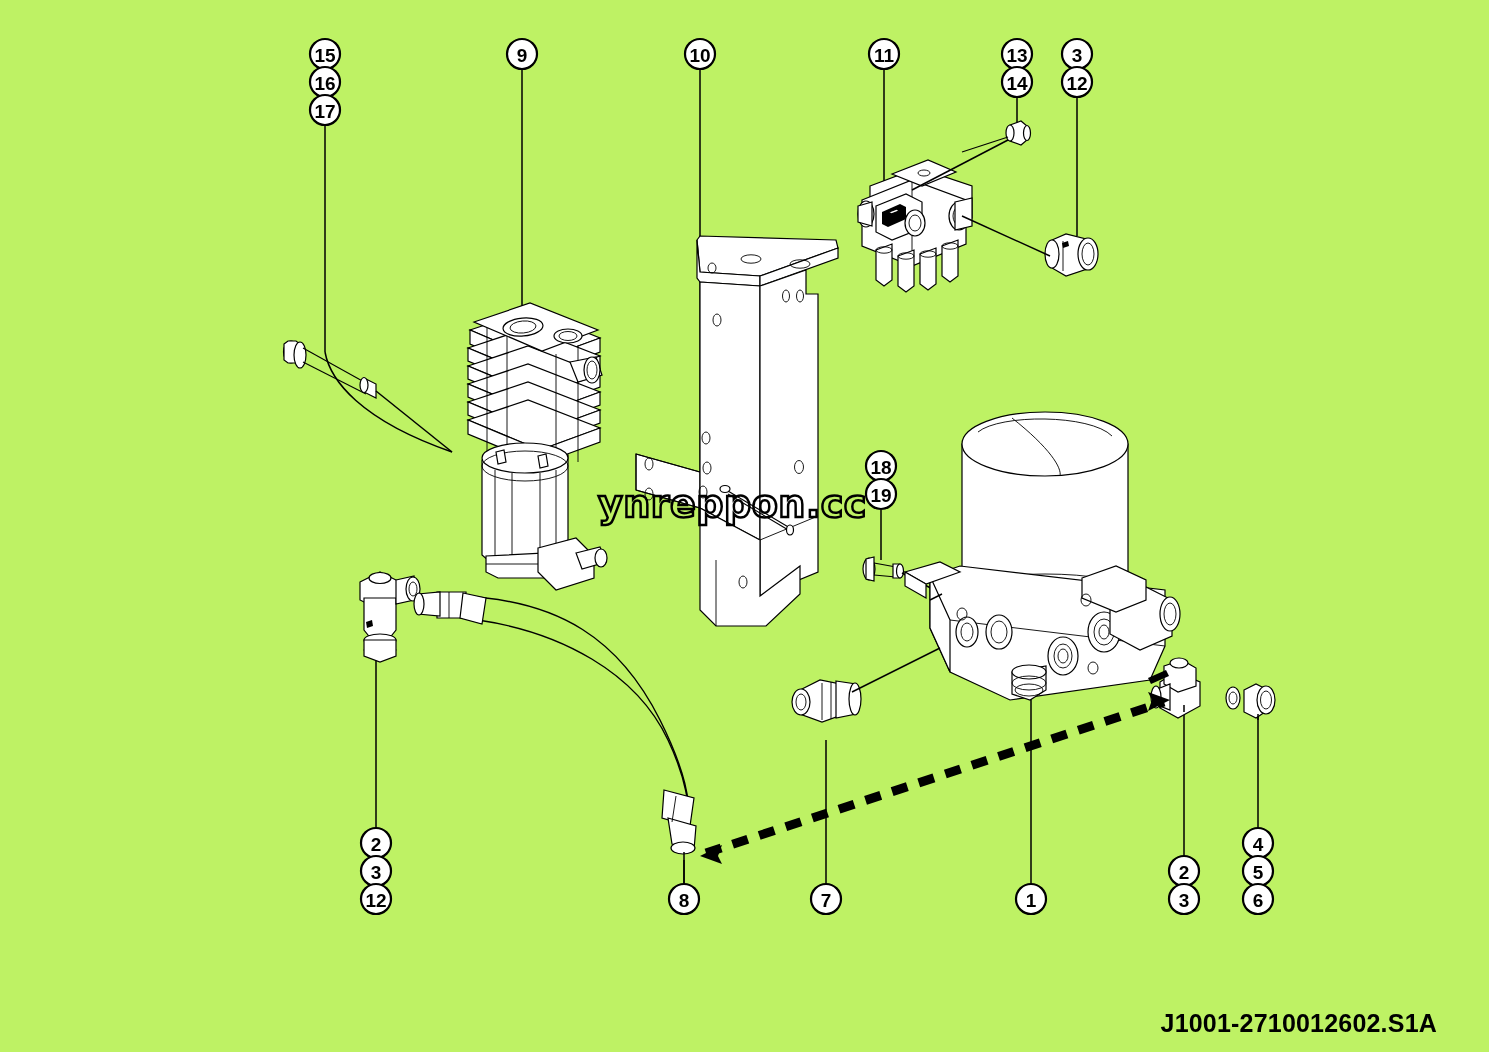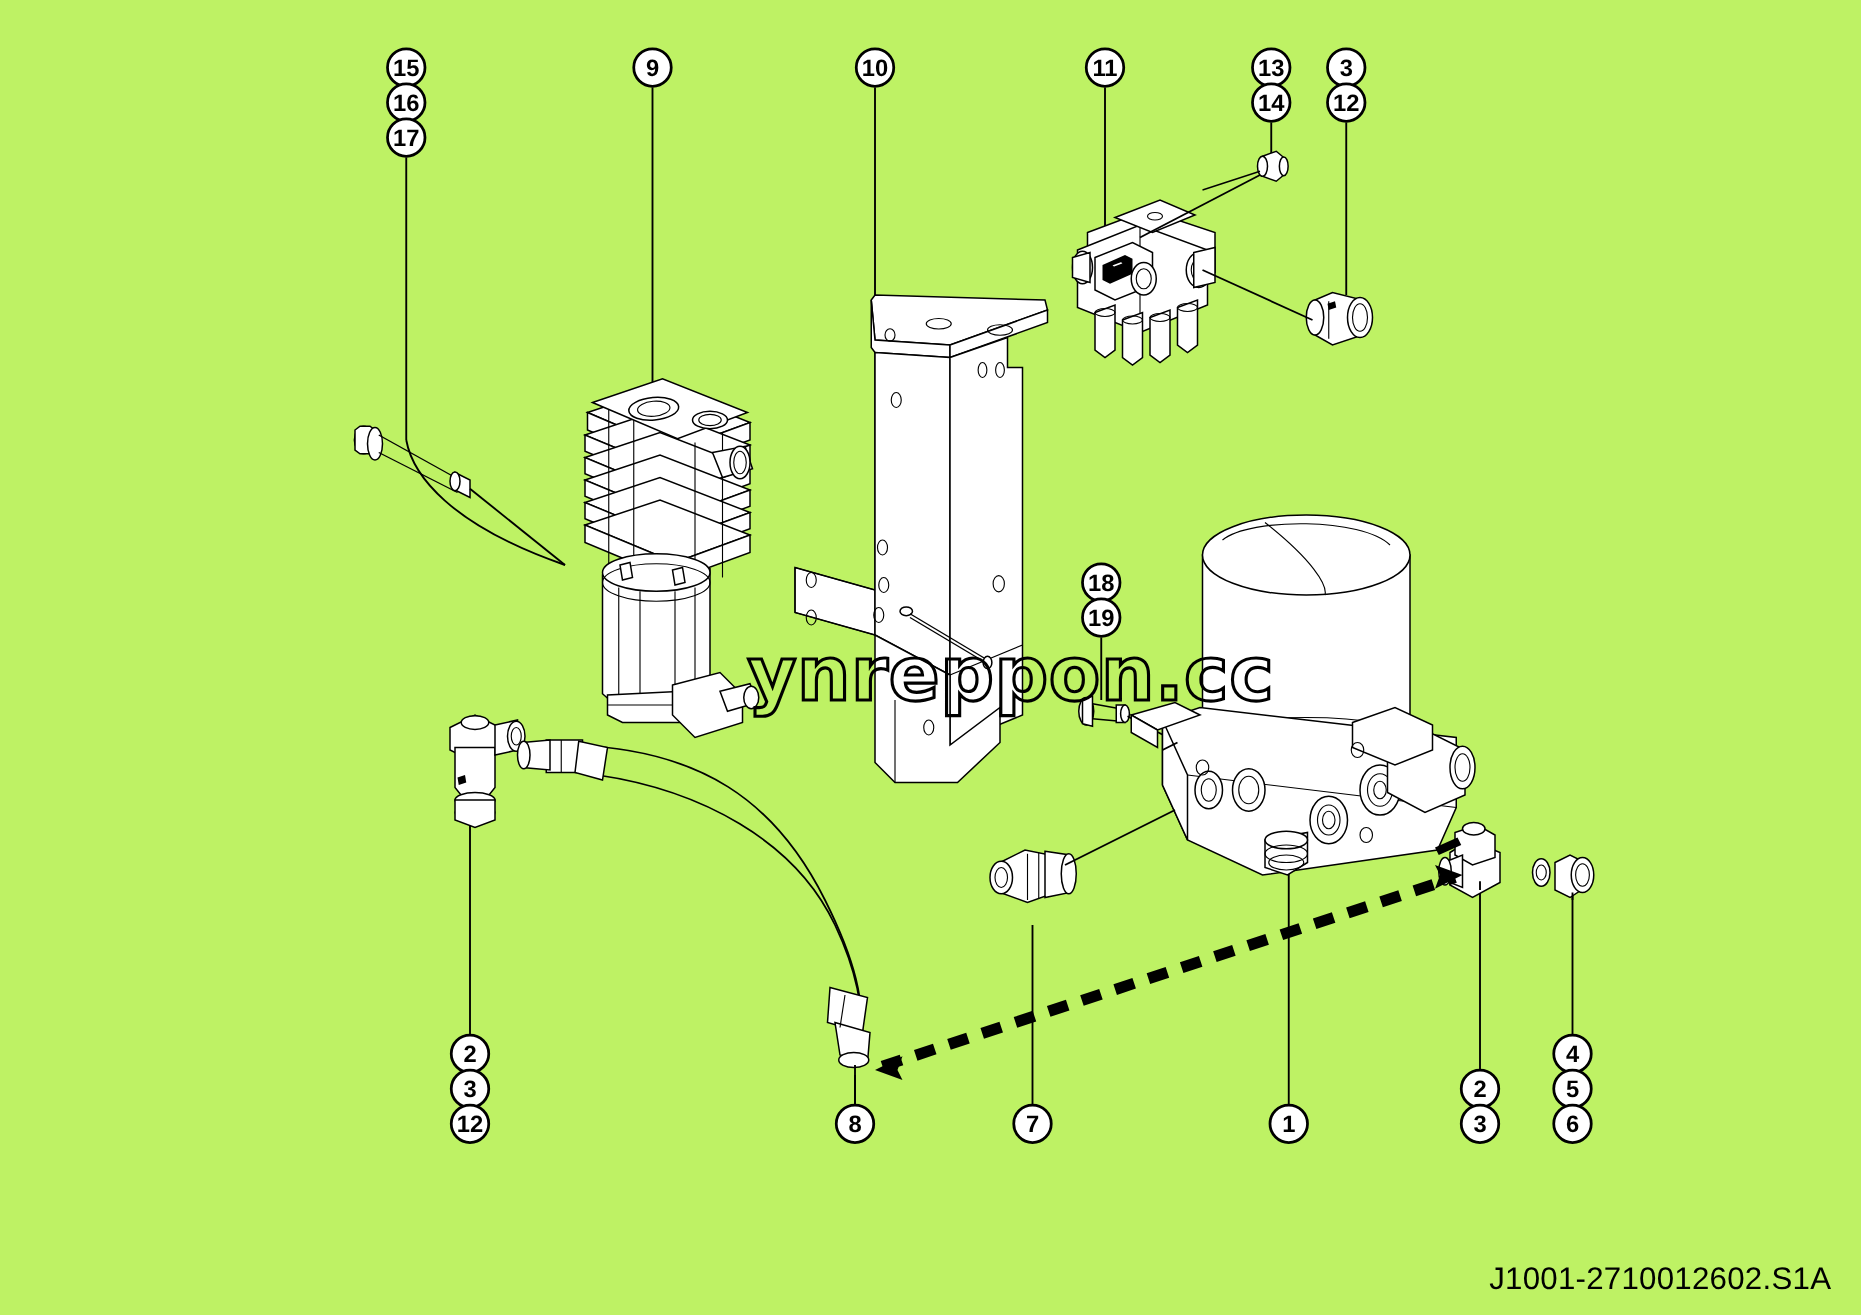--- a/index.html
+++ b/index.html
@@ -35,34 +35,34 @@
   #wm-blue {
     left: 500px;
     top: 500px;
     font-size: 47px;
     letter-spacing: 0.5px;
     color: #1569b8;
     font-family: "DejaVu Sans", sans-serif;
   }
   #wm-black {
     left: 598px;
-    top: 505px;
-    font-size: 60px;
+    top: 482px;
+    font-size: 38px;
     letter-spacing: 0.5px;
     color: transparent;
     -webkit-text-stroke: 2.5px #000;
     font-family: "DejaVu Sans", sans-serif;
     font-weight: 700;
   }
   #sheet-code {
     position: absolute;
-    right: 24px;
+    right: 52px;
     bottom: 14px;
     font-size: 25px;
-    font-weight: normal;
+    font-weight: bold;
     color: #000;
     letter-spacing: 0.2px;
     font-family: "Liberation Sans", sans-serif;
   }
   .callout-text {
     font-family: "Liberation Sans", sans-serif;
     font-weight: bold;
     font-size: 19px;
     fill: #000;
     text-anchor: middle;

